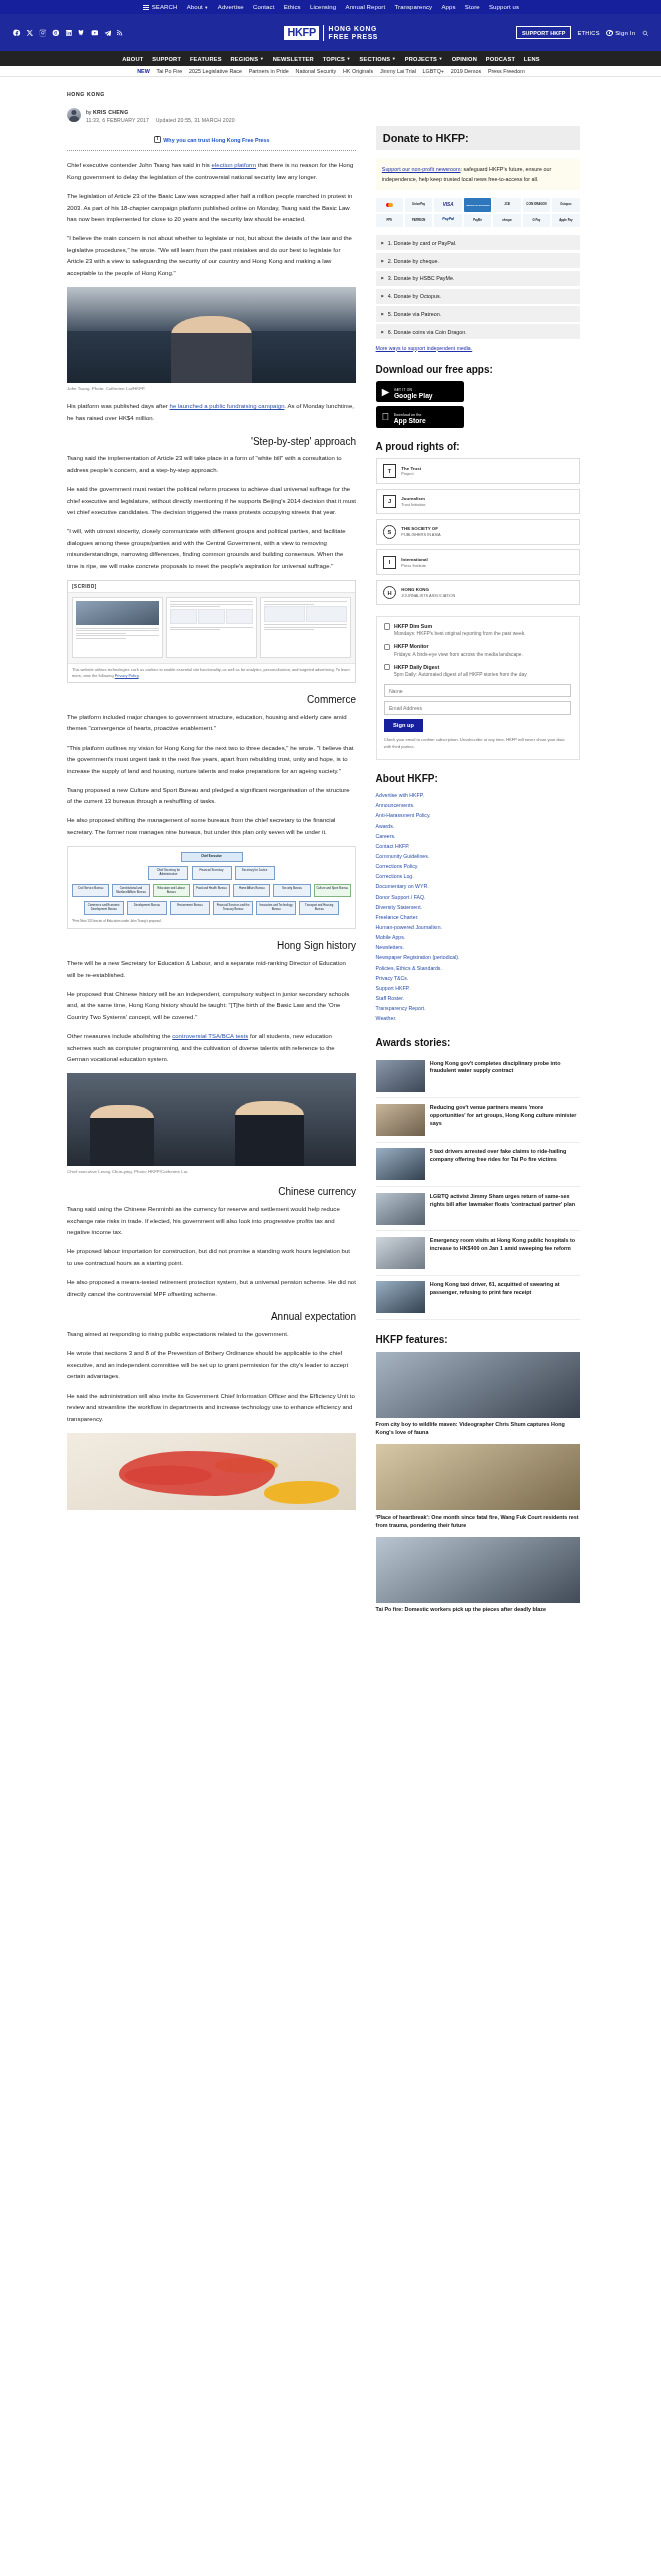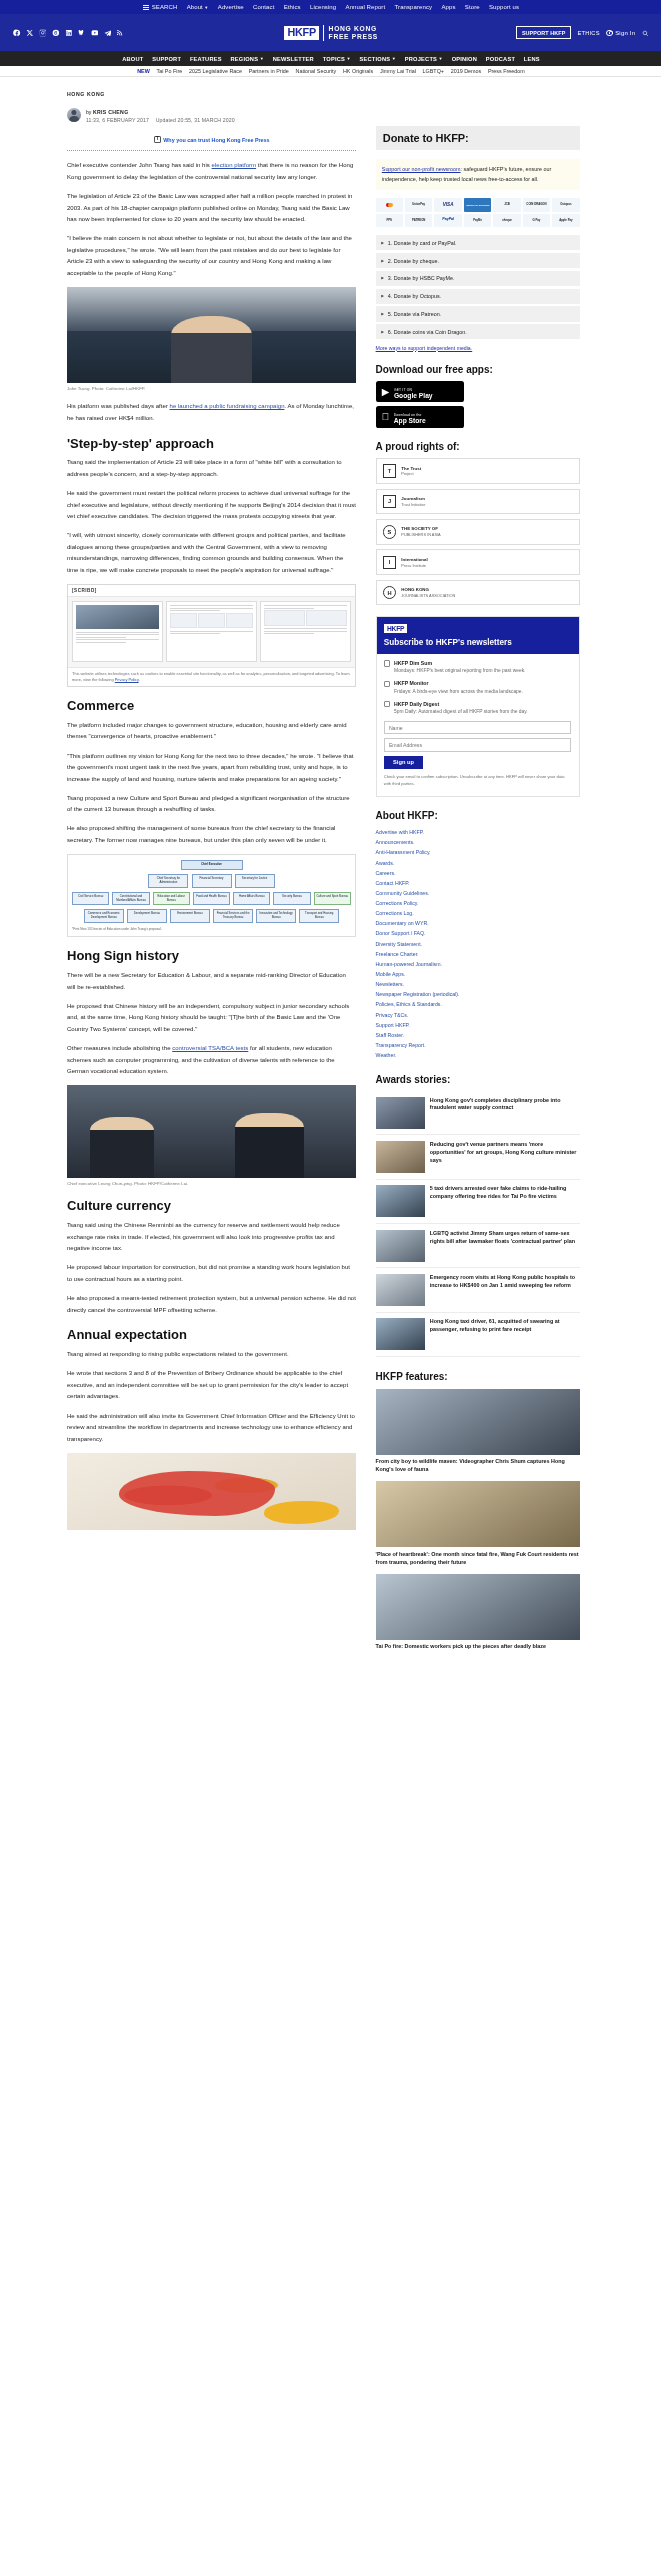--- a/index.html
+++ b/index.html
@@ -153,21 +153,21 @@
   .rule-dotted { border: none; border-top: 0.5px dotted #9a9a9a; margin: 7.2px 0 0 0; }
 
   
   .article-body { padding-top: 9.3px; }
   .article-body p {
     font-size: 6px; line-height: 1.92; color: #242424;
     margin-bottom: 7.7px; letter-spacing: 0.03px;
   }
   .article-body a.inline { color: #2a4fa8; text-decoration: underline; }
   .article-body h2.sub {
-    font-size: 13px; font-weight: 700; margin: 11.3px 0 6.7px 0; color: #111;
+    font-size: 10px; font-weight: 400; margin: 11.3px 0 6.7px 0; color: #111; text-align: right;
   }
 
   figure { margin: 3.1px 0 9.3px 0; }
   figure img, .ph {
     width: 100%; display: block;
   }
   figcaption {
     font-size: 4.4px; color: #7a7a7a; margin-top: 2.6px; line-height: 1.45;
   }
 
@@ -628,21 +628,21 @@
       <h2 class="sub">Hong Sign history</h2>
       <p>There will be a new Secretary for Education &amp; Labour, and a separate mid-ranking Director of Education will be re-established.</p>
       <p>He proposed that Chinese history will be an independent, compulsory subject in junior secondary schools and, at the same time, Hong Kong history should be taught: "[T]he birth of the Basic Law and the 'One Country Two Systems' concept, will be covered."</p>
       <p>Other measures include abolishing the <a class="inline">controversial TSA/BCA tests</a> for all students, new education schemes such as computer programming, and the cultivation of diverse talents with reference to the German vocational education system.</p>
 
       <figure>
         <div class="ph ph-legco"></div>
         <figcaption>Chief executive Leung Chun-ying. Photo: HKFP/Catherine Lai.</figcaption>
       </figure>
 
-      <h2 class="sub">Culture currency</h2>
+      <h2 class="sub">Chinese currency</h2>
       <p>Tsang said using the Chinese Renminbi as the currency for reserve and settlement would help reduce exchange rate risks in trade. If elected, his government will also look into progressive profits tax and negative income tax.</p>
       <p>He proposed labour importation for construction, but did not promise a standing work hours legislation but to use contractual hours as a starting point.</p>
       <p>He also proposed a means-tested retirement protection system, but a universal pension scheme. He did not directly cancel the controversial MPF offsetting scheme.</p>
 
       <h2 class="sub">Annual expectation</h2>
       <p>Tsang aimed at responding to rising public expectations related to the government.</p>
       <p>He wrote that sections 3 and 8 of the Prevention of Bribery Ordinance should be applicable to the chief executive, and an independent committee will be set up to grant permission for the city's leader to accept certain advantages.</p>
       <p>He said the administration will also invite its Government Chief Information Officer and the Efficiency Unit to review and streamline the workflow in departments and increase technology use to enhance efficiency and transparency.</p>
 
       <figure>
@@ -746,24 +746,20 @@
         <div class="pmark">I</div>
         <div class="ptext"><span>International</span><small>Press Institute</small></div>
       </div>
       <div class="partner">
         <div class="pmark round">H</div>
         <div class="ptext"><span>HONG KONG</span><small>JOURNALISTS ASSOCIATION</small></div>
       </div>
     </div>
 
     <div class="newsletter-card">
-      <div class="nl-head">
-        <span class="nl-logo">HKFP</span>
-        <div class="nl-title">Subscribe to HKFP's newsletters</div>
-      </div>
       <div class="nl-body">
         <label class="nl-opt">
           <span class="box"></span>
           <span class="ot"><b>HKFP Dim Sum</b><span>Mondays: HKFP's best original reporting from the past week.</span></span>
         </label>
         <label class="nl-opt">
           <span class="box"></span>
           <span class="ot"><b>HKFP Monitor</b><span>Fridays: A birds-eye view from across the media landscape.</span></span>
         </label>
         <label class="nl-opt">

